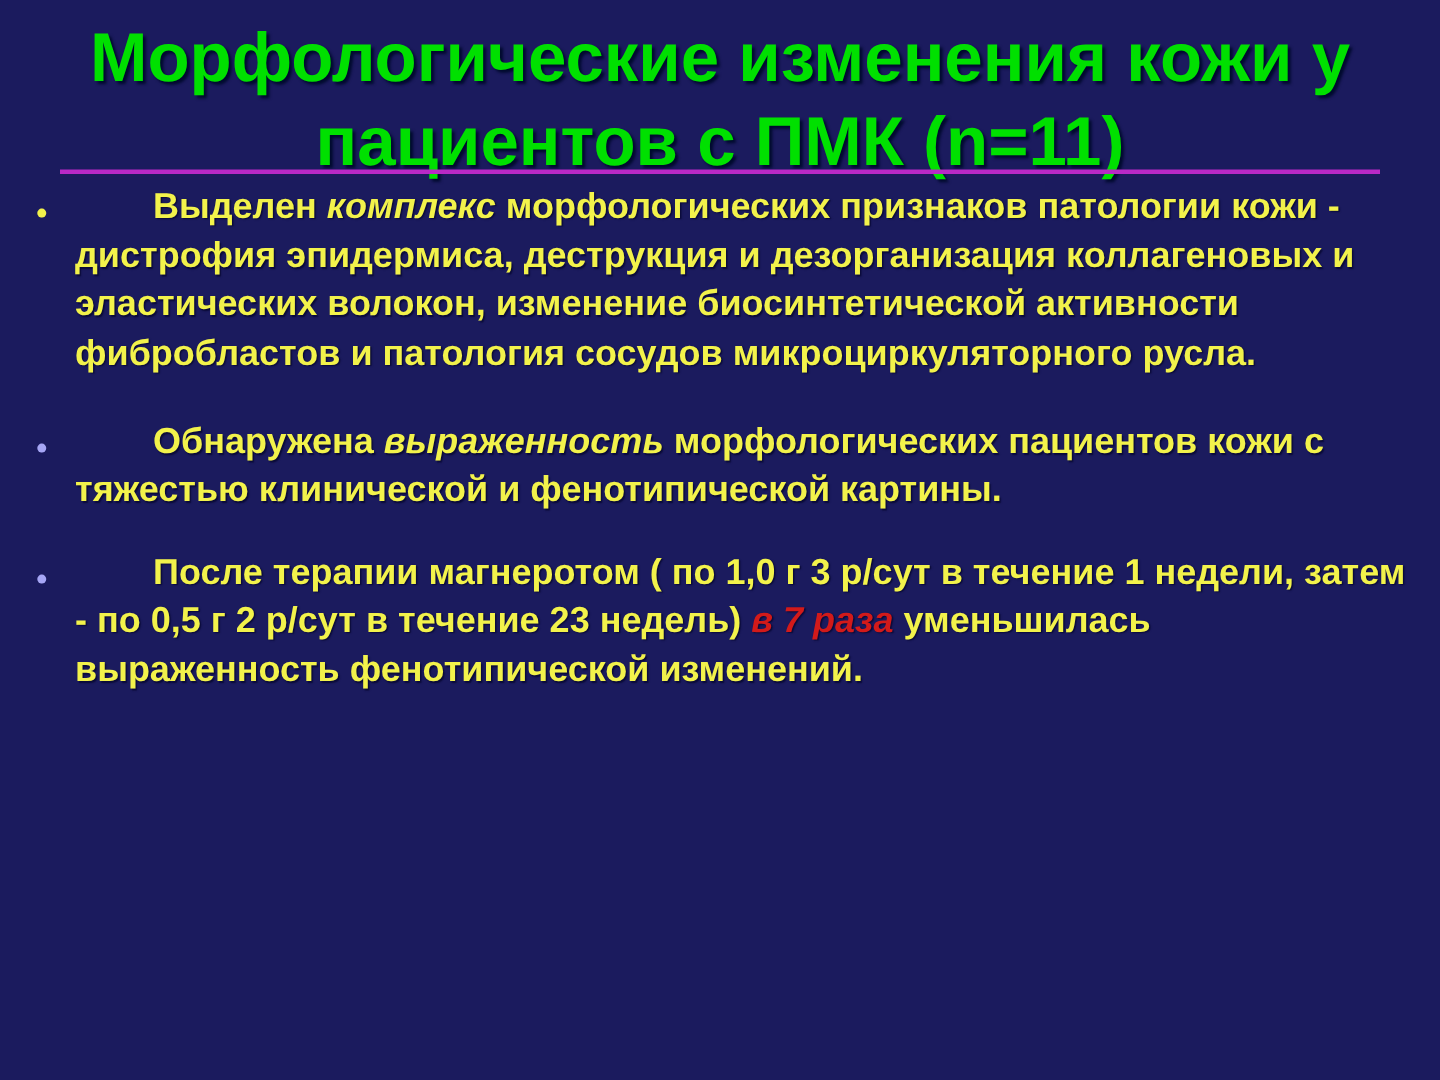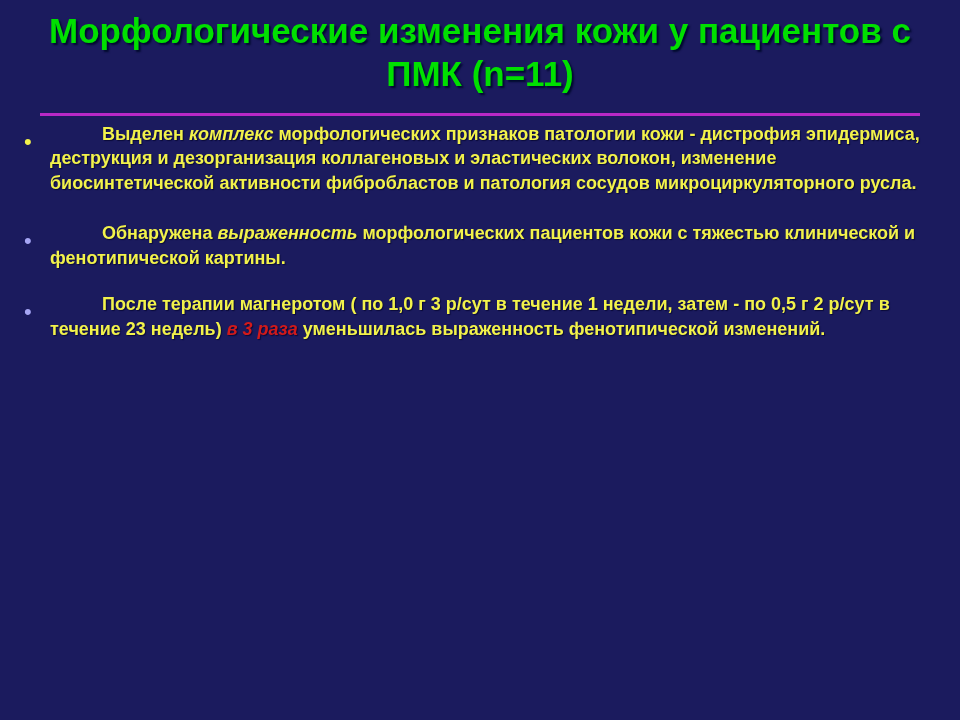--- a/index.html
+++ b/index.html
@@ -20,21 +20,21 @@
     background: #1b1b5e;
     box-sizing: border-box;
   }
   .slide-title {
     position: absolute;
     top: 10px;
     left: 40px;
     width: 880px;
     text-align: center;
     color: #00e000;
-    font-size: 35px;
+    font-size: 46px;
     font-weight: bold;
     line-height: 1.22;
     text-shadow: 2px 2px 2px #000a2e;
   }
   .title-rule {
     position: absolute;
     top: 113px;
     left: 40px;
     width: 880px;
     height: 3px;
@@ -59,21 +59,21 @@
     color: #f2f24b;
     font-size: 22px;
     line-height: 1;
   }
   .bullet-dot.violet {
     color: #a6a6f5;
   }
   .bullet-text {
     flex: 1 1 auto;
     color: #f2f24b;
-    font-size: 18px;
+    font-size: 24px;
     font-weight: bold;
     line-height: 1.36;
     text-shadow: 1px 1px 1px #0a0a38;
   }
   .indent {
     display: inline-block;
     width: 52px;
   }
   .ital {
     font-style: italic;
@@ -101,17 +101,17 @@
       <div class="bullet-text"><span class="indent"></span><span>Выделен </span><span class="ital">комплекс</span><span> морфологических признаков патологии кожи - дистрофия эпидермиса, деструкция и дезорганизация коллагеновых и эластических волокон, изменение биосинтетической активности фибробластов и патология сосудов микроциркуляторного русла.</span></div>
     </div>
 
     <div class="bullet-row b2">
       <div class="bullet-dot violet">•</div>
       <div class="bullet-text"><span class="indent"></span><span>Обнаружена </span><span class="ital">выраженность</span><span> морфологических пациентов кожи с тяжестью клинической и фенотипической картины.</span></div>
     </div>
 
     <div class="bullet-row b3">
       <div class="bullet-dot violet">•</div>
-      <div class="bullet-text"><span class="indent"></span><span>После терапии магнеротом  ( по 1,0 г 3 р/сут в течение 1 недели, затем - по 0,5 г 2 р/сут  в течение 23 недель) </span><span class="red">в 3 раза</span><span> уменьшилась выраженность фенотипической изменений.</span></div>
+      <div class="bullet-text"><span class="indent"></span><span>После терапии магнеротом  ( по 1,0 г 3 р/сут в течение 1 недели, затем - по 0,5 г 2 р/сут  в течение 23 недель) </span><span class="red">в 7 раза</span><span> уменьшилась выраженность фенотипической изменений.</span></div>
     </div>
 
   </div>
 </div>
 
 </body></html>

